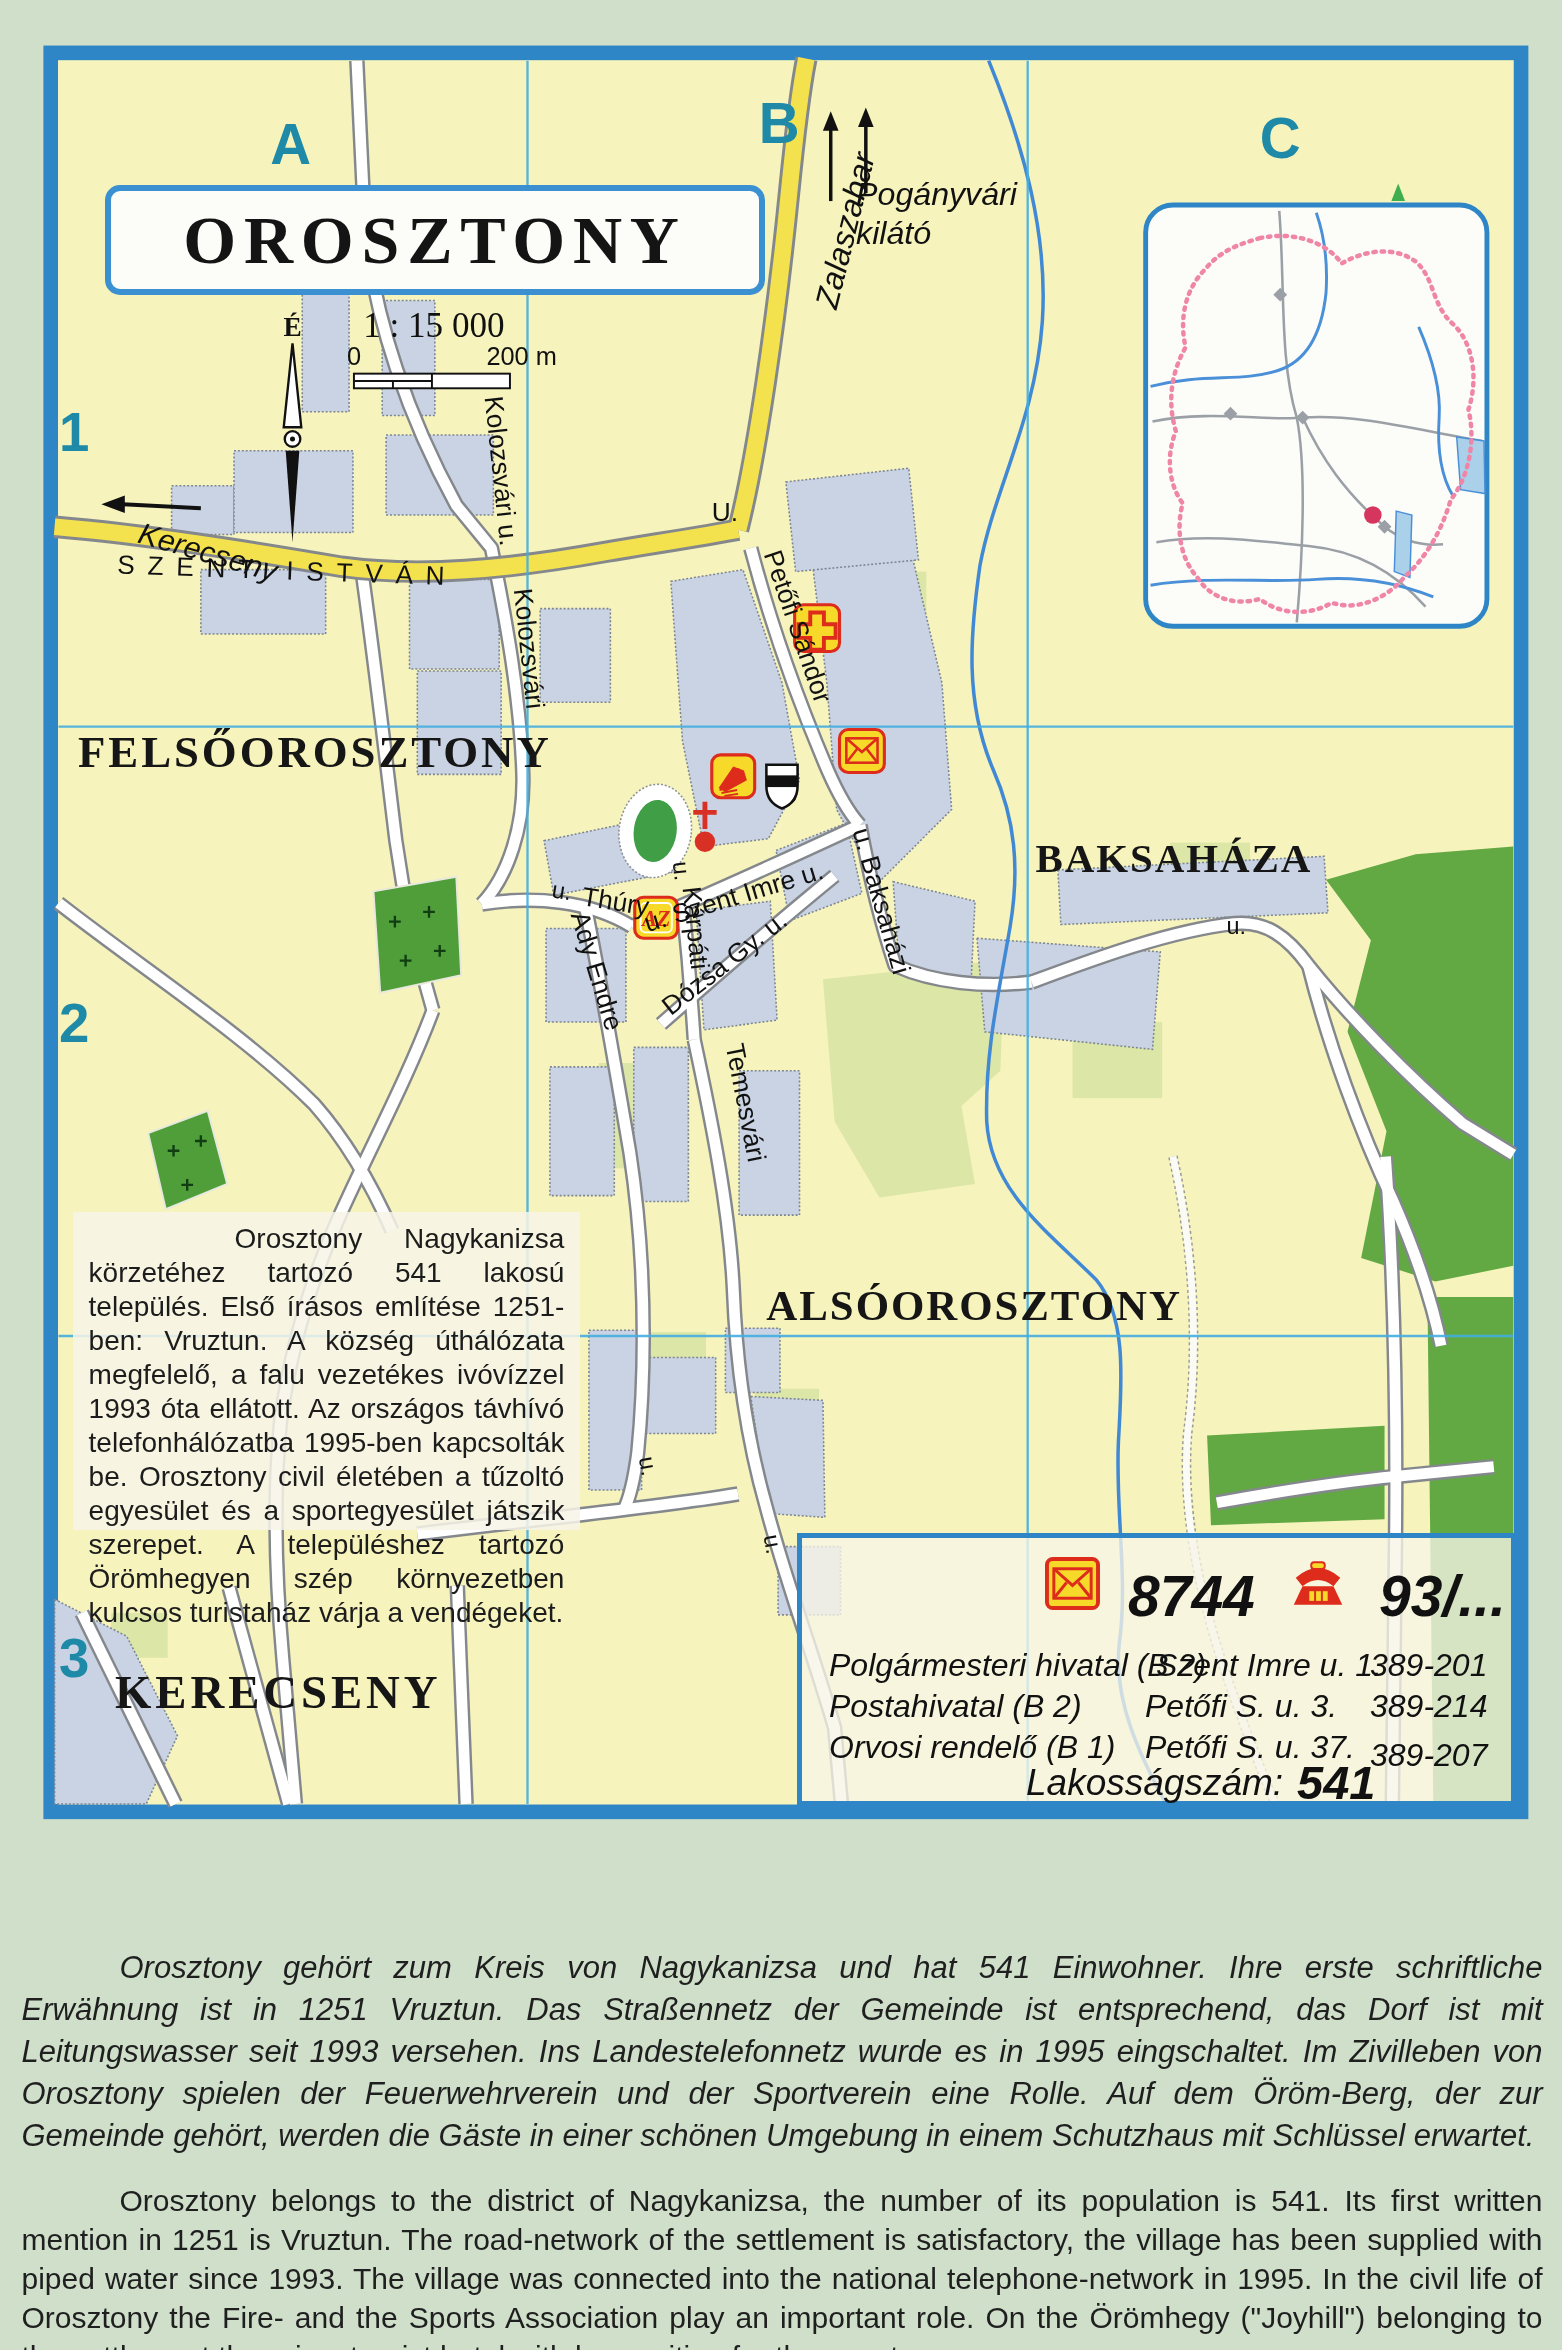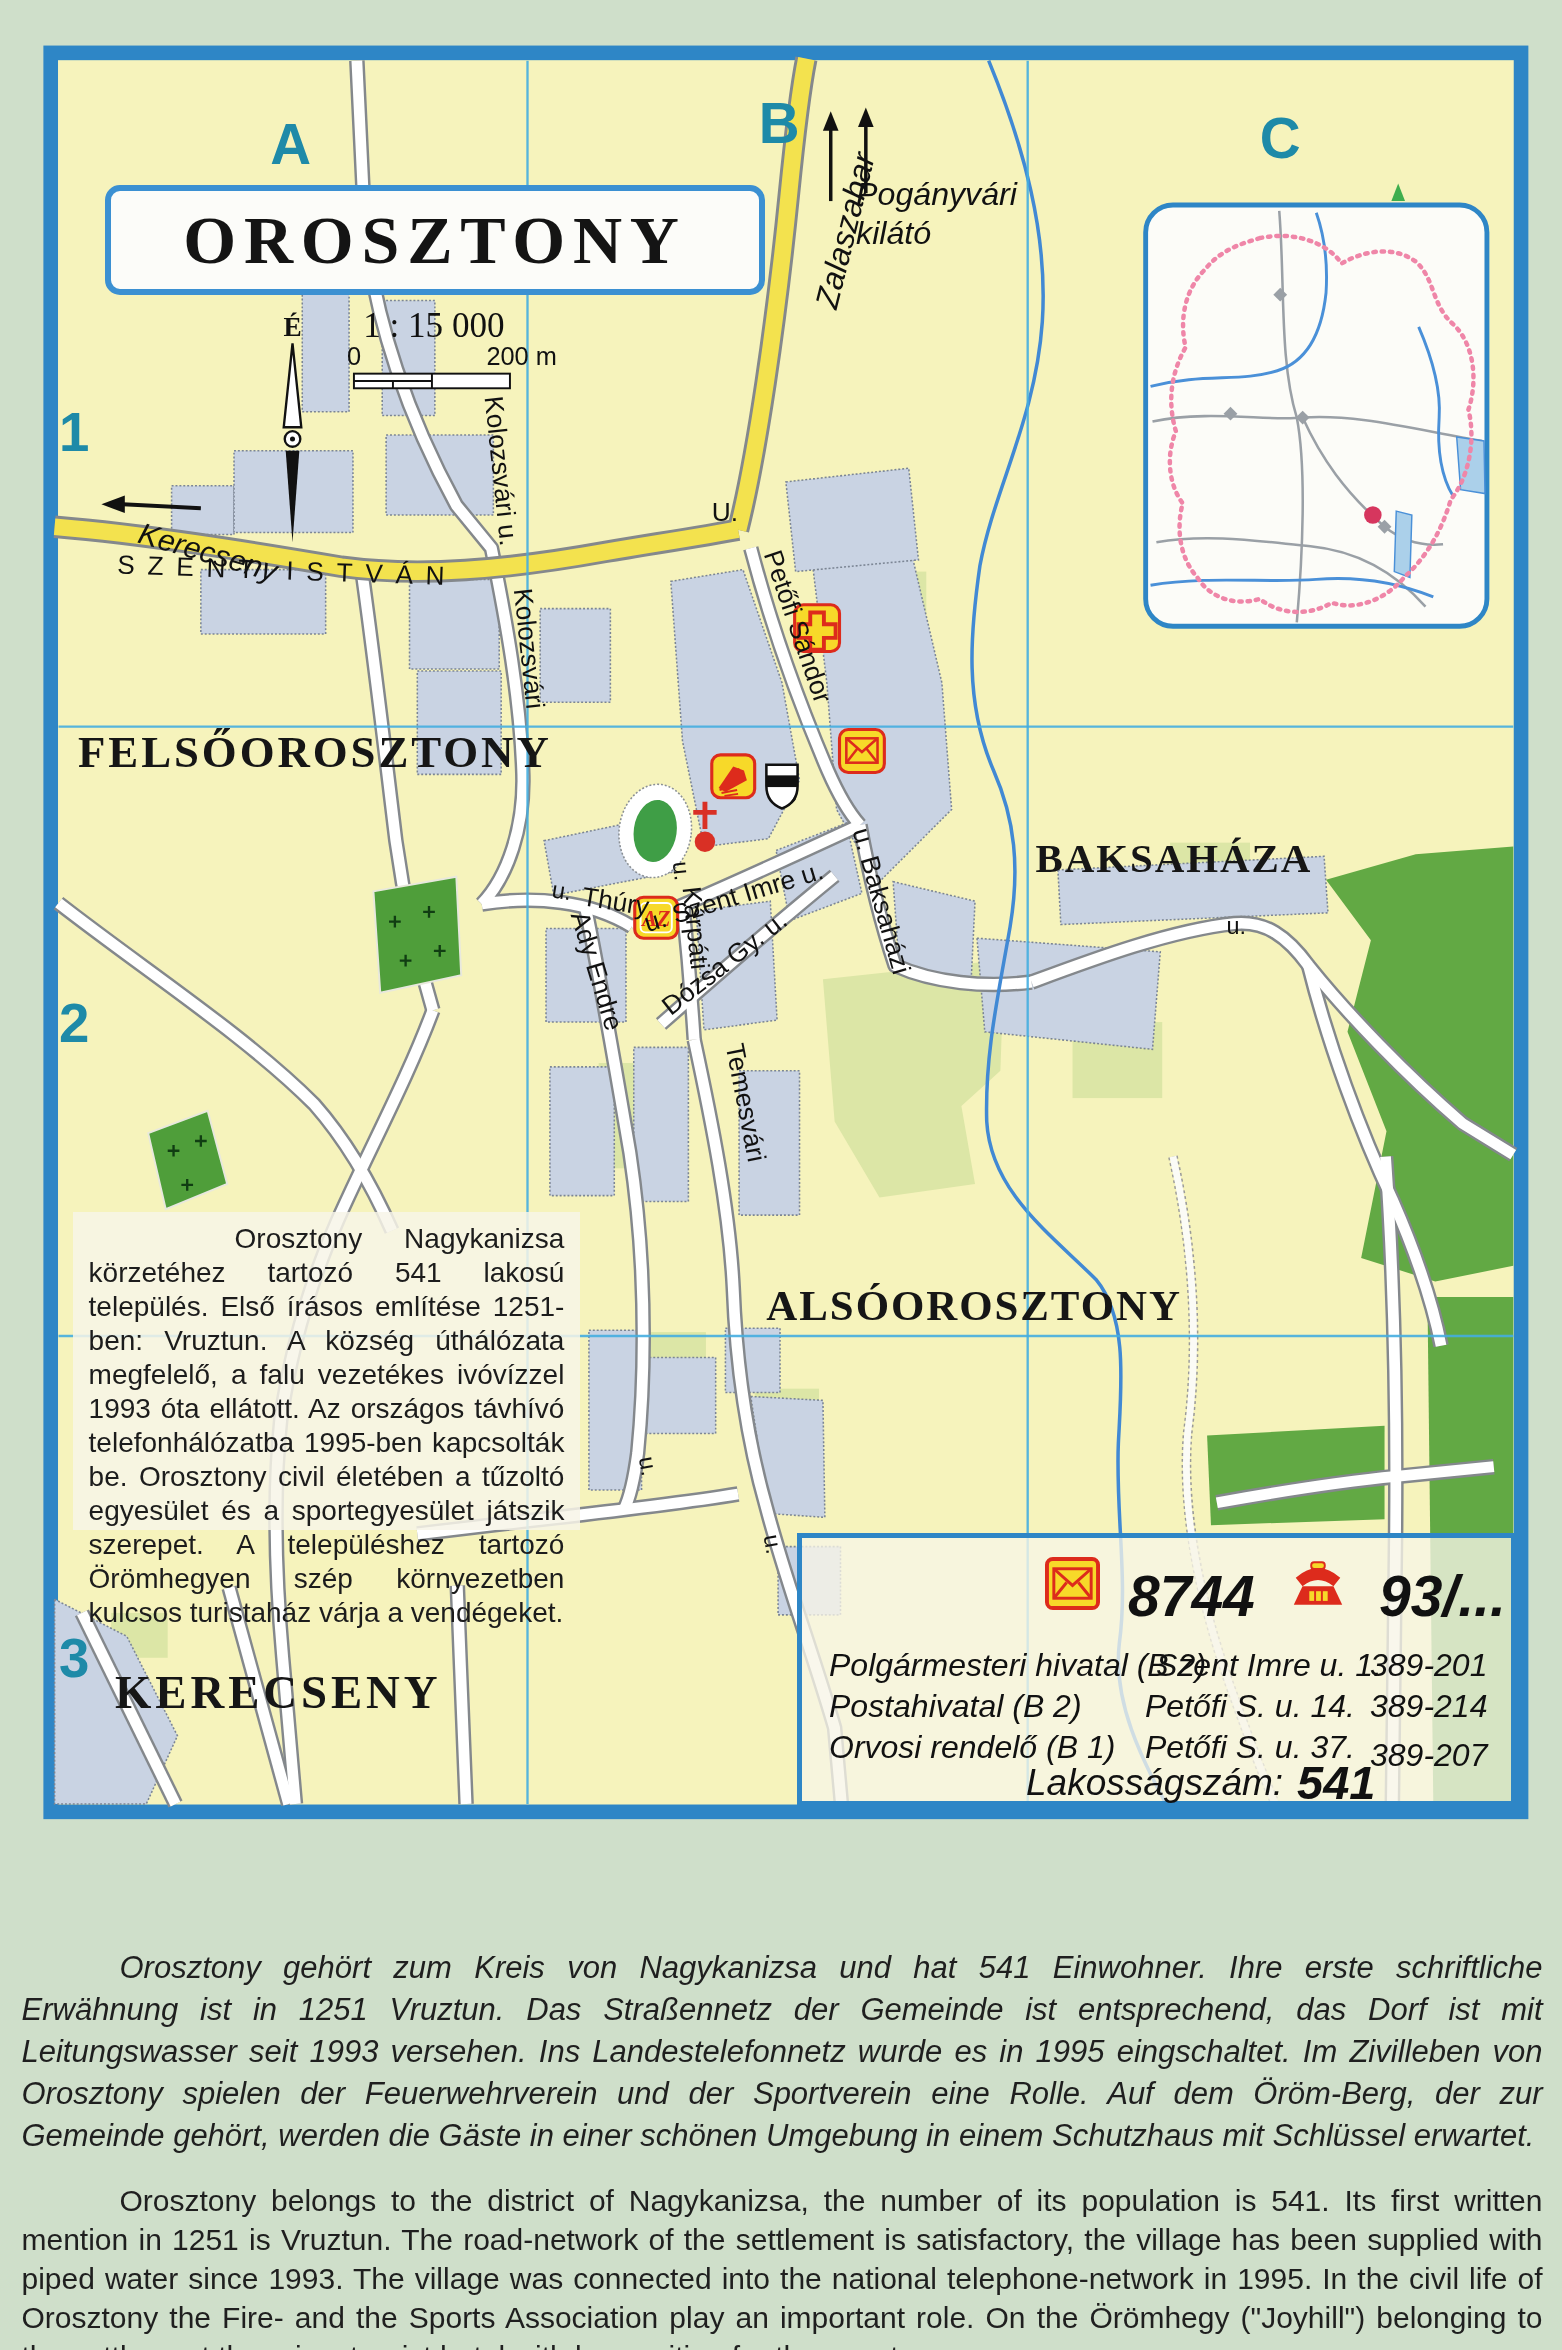--- a/index.html
+++ b/index.html
@@ -325,21 +325,21 @@
     <rect x="22" y="38" width="5" height="10" fill="#f7d929"></rect>
     <rect x="29" y="38" width="5" height="10" fill="#f7d929"></rect>
     <rect x="36" y="38" width="5" height="10" fill="#f7d929"></rect>
   </svg>
   <div class="abs code" style="left:577px;top:25px;">93/...</div>
 
   <div class="inforow" style="left:27px;top:109px;">Polgármesteri hivatal (B 2)</div>
   <div class="inforow" style="left:354px;top:109px;text-align:center;">Szent Imre u. 1.</div>
   <div class="inforow" style="left:568px;top:109px;">389-201</div>
   <div class="inforow" style="left:27px;top:150px;">Postahivatal (B 2)</div>
-  <div class="inforow" style="left:343px;top:150px;">Petőfi S. u. 14.</div>
+  <div class="inforow" style="left:343px;top:150px;">Petőfi S. u. 3.</div>
   <div class="inforow" style="left:568px;top:150px;">389-214</div>
   <div class="inforow" style="left:27px;top:191px;">Orvosi rendelő (B 1)</div>
   <div class="inforow" style="left:343px;top:191px;">Petőfi S. u. 37.</div>
   <div class="inforow" style="left:568px;top:199px;">389-207</div>
 
   <div class="abs" style="left:224px;top:224px;" id="pop-label">Lakosságszám:</div>
   <div class="abs" style="left:495px;top:217px;" id="pop-value">541</div>
 </div>
 
 <div id="de" class="abs para">

